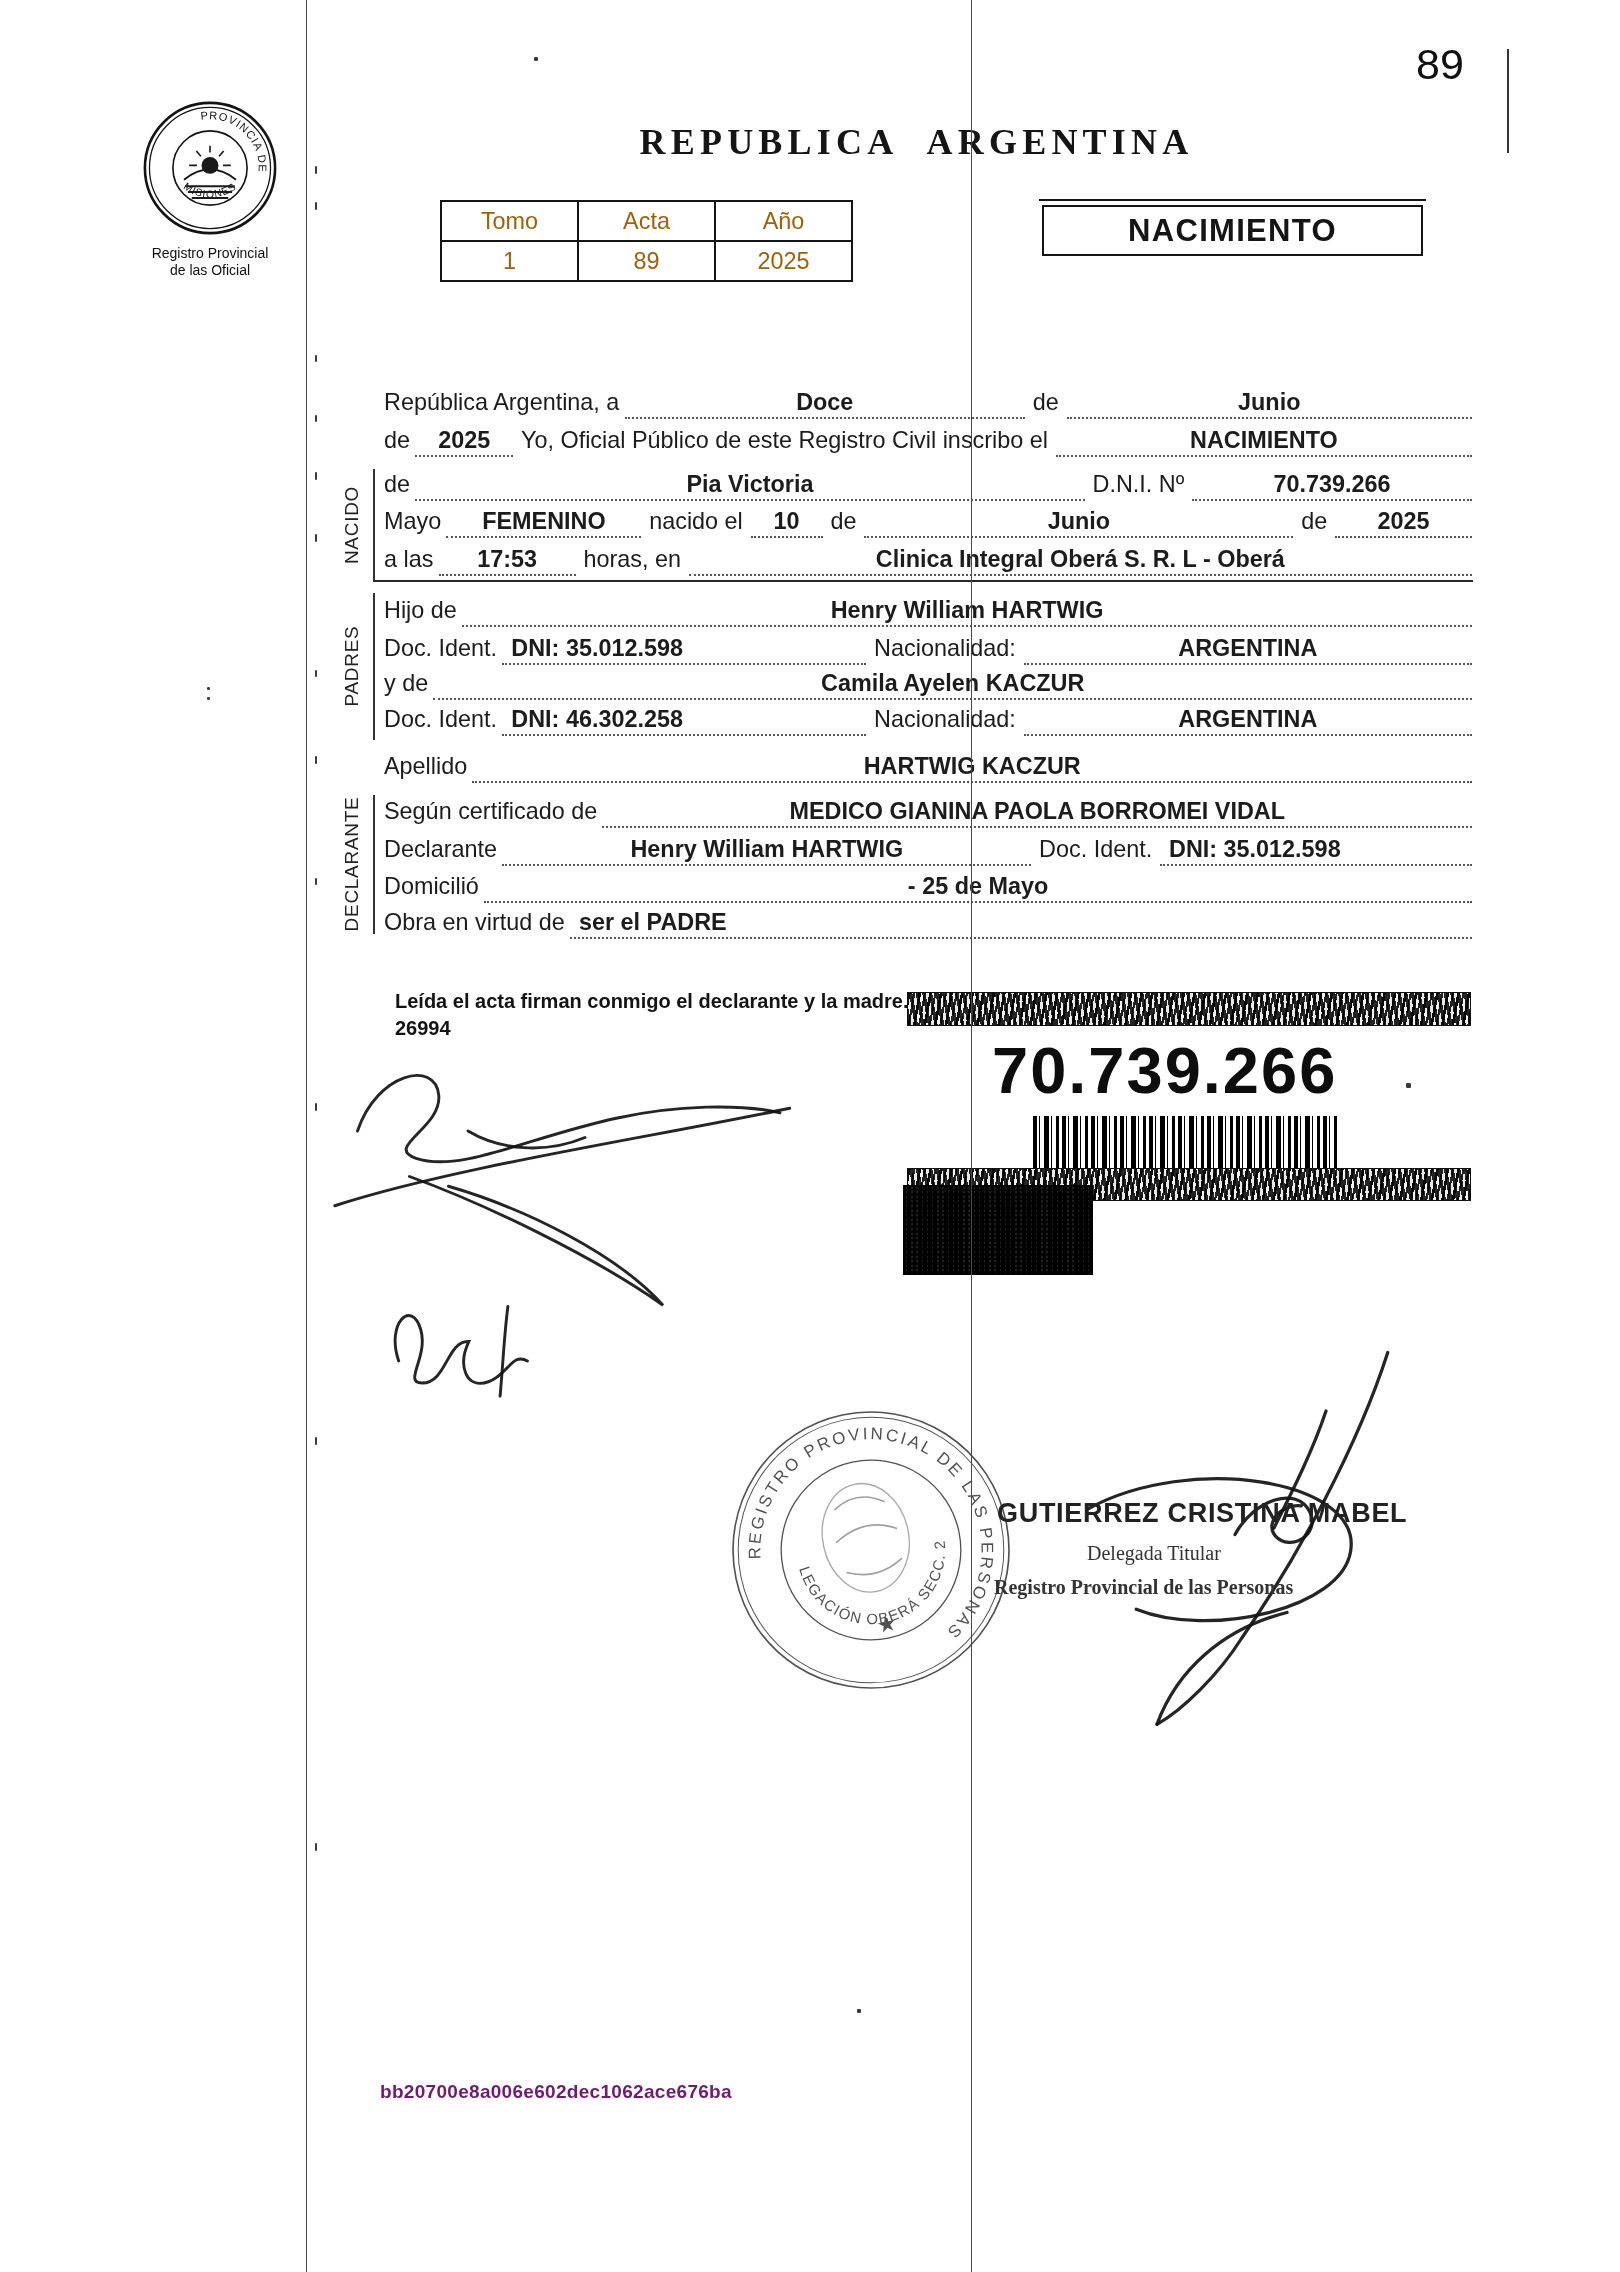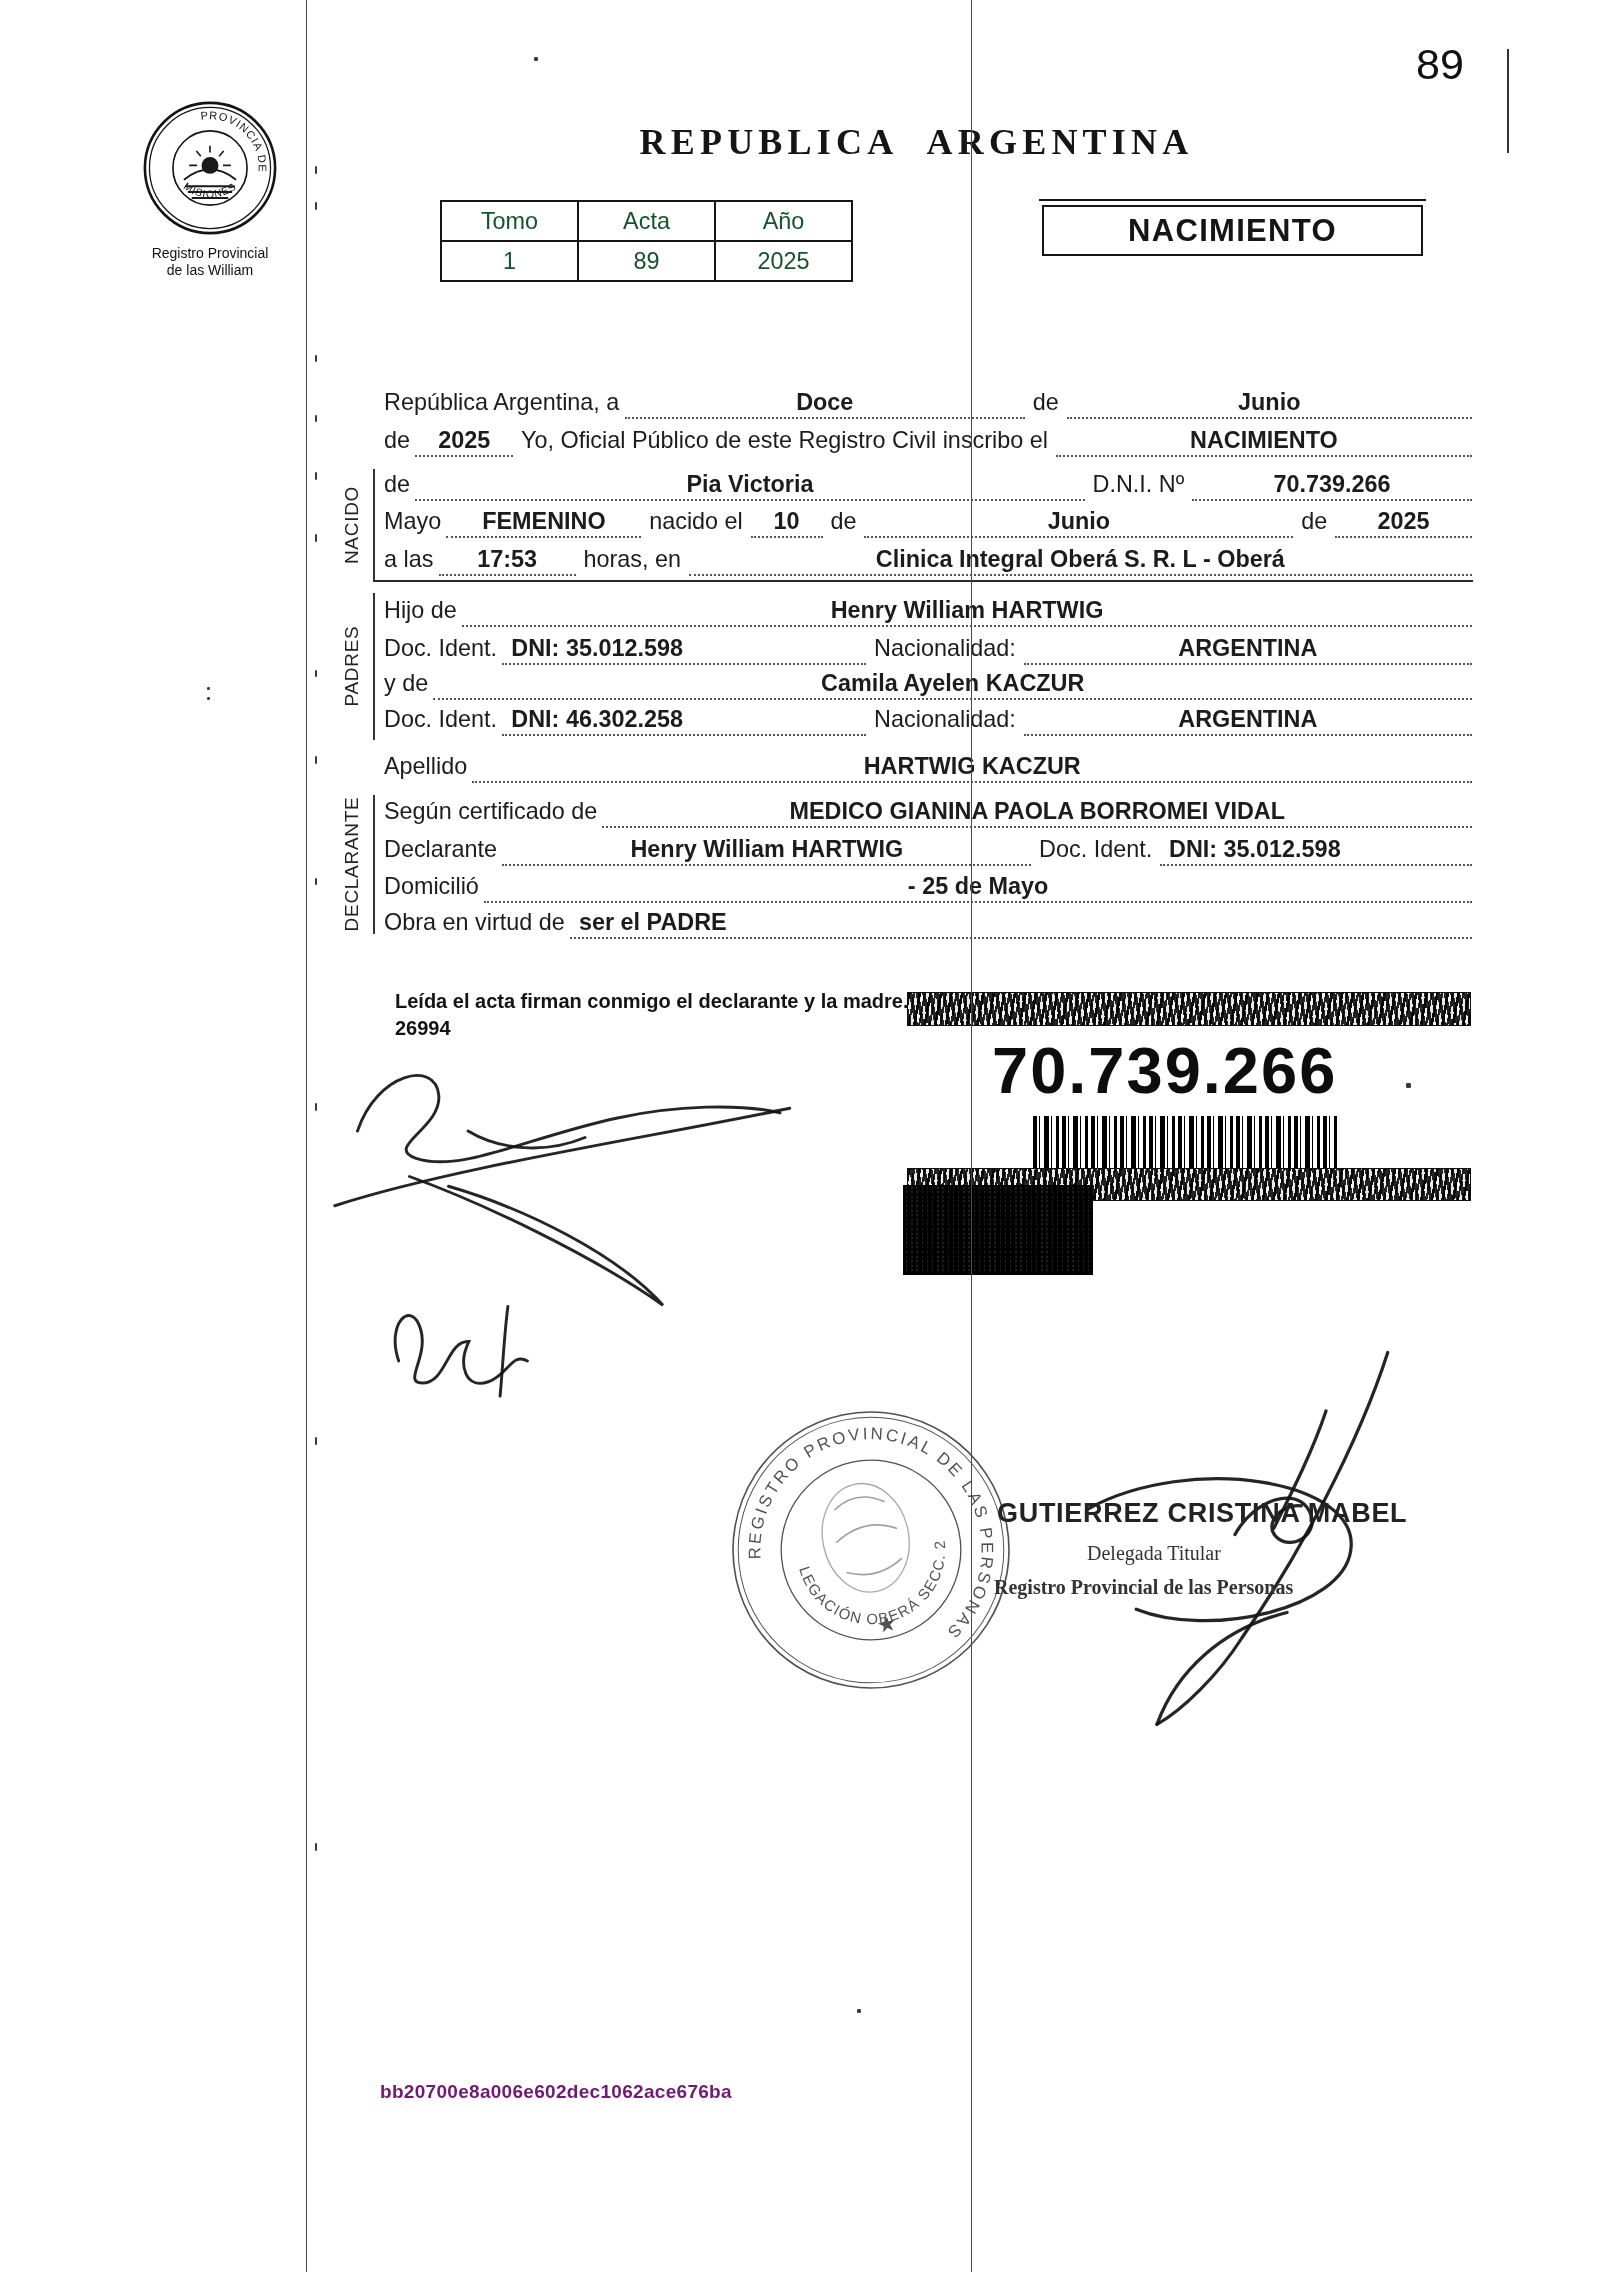--- a/index.html
+++ b/index.html
@@ -19,21 +19,21 @@
   #logo { position:absolute; left:134px; top:99px; width:152px; text-align:center; }
   #logo svg { display:block; margin:0 auto; }
   #logo-caption { margin-top:7.8px; font-size:14px; line-height:1.2; color:#111; }
 
   
   #title { position:absolute; left:364px; top:121px; width:1105px; text-align:center;
            font-family:"Liberation Serif", serif; font-weight:bold; font-size:36px;
            letter-spacing:5.2px; word-spacing:18px; color:#151515; }
 
   
-  #record-table { position:absolute; left:440px; top:200px; border-collapse:collapse; font-size:23.4px; color:#14532d; }
+  #record-table { position:absolute; left:440px; top:200px; border-collapse:collapse; font-size:23.4px; color:#a16207; }
   #record-table td { border:2px solid #151515; width:137px; height:40px; text-align:center; vertical-align:middle; }
 
   
   #act-box { position:absolute; left:1042px; top:205px; width:381px; height:51px; border:2.6px solid #151515;
              display:flex; align-items:center; justify-content:center;
              font-size:31px; font-weight:bold; letter-spacing:1.3px; color:#151515; }
   #act-box::before { content:""; position:absolute; left:-5.2px; right:-5.2px; top:-8.5px; height:2px; background:#151515; }
 
   
   .row { position:absolute; left:384px; right:148px; display:flex; align-items:flex-end;
@@ -125,21 +125,21 @@
       <text font-size="16" letter-spacing="1.5" fill="#141414" text-anchor="middle">
         <textPath href="#sealBottom" startOffset="50%">MISIONES</textPath>
       </text>
       <circle cx="106" cy="102" r="13" fill="#1a1a1a"></circle>
       <path d="M106,82 v-10 M92,88 l-7,-8 M120,88 l7,-8 M86,102 h-12 M126,102 h12" stroke="#1a1a1a" stroke-width="2.5" fill="none"></path>
       <path d="M66,124 Q106,92 146,124" stroke="#1a1a1a" stroke-width="3" fill="none"></path>
       <path d="M68,134 h76 M72,143 h68 M78,152 h56" stroke="#1a1a1a" stroke-width="3" fill="none"></path>
     </svg>
     <div id="logo-caption">
       <div>Registro Provincial</div>
-      <div>de las William</div>
+      <div>de las Oficial</div>
     </div>
   </div>
 
   <div id="title">REPUBLICA ARGENTINA</div>
 
   <table id="record-table">
     <tbody>
         <tr>
       <td>Tomo</td>
       <td>Acta</td>

